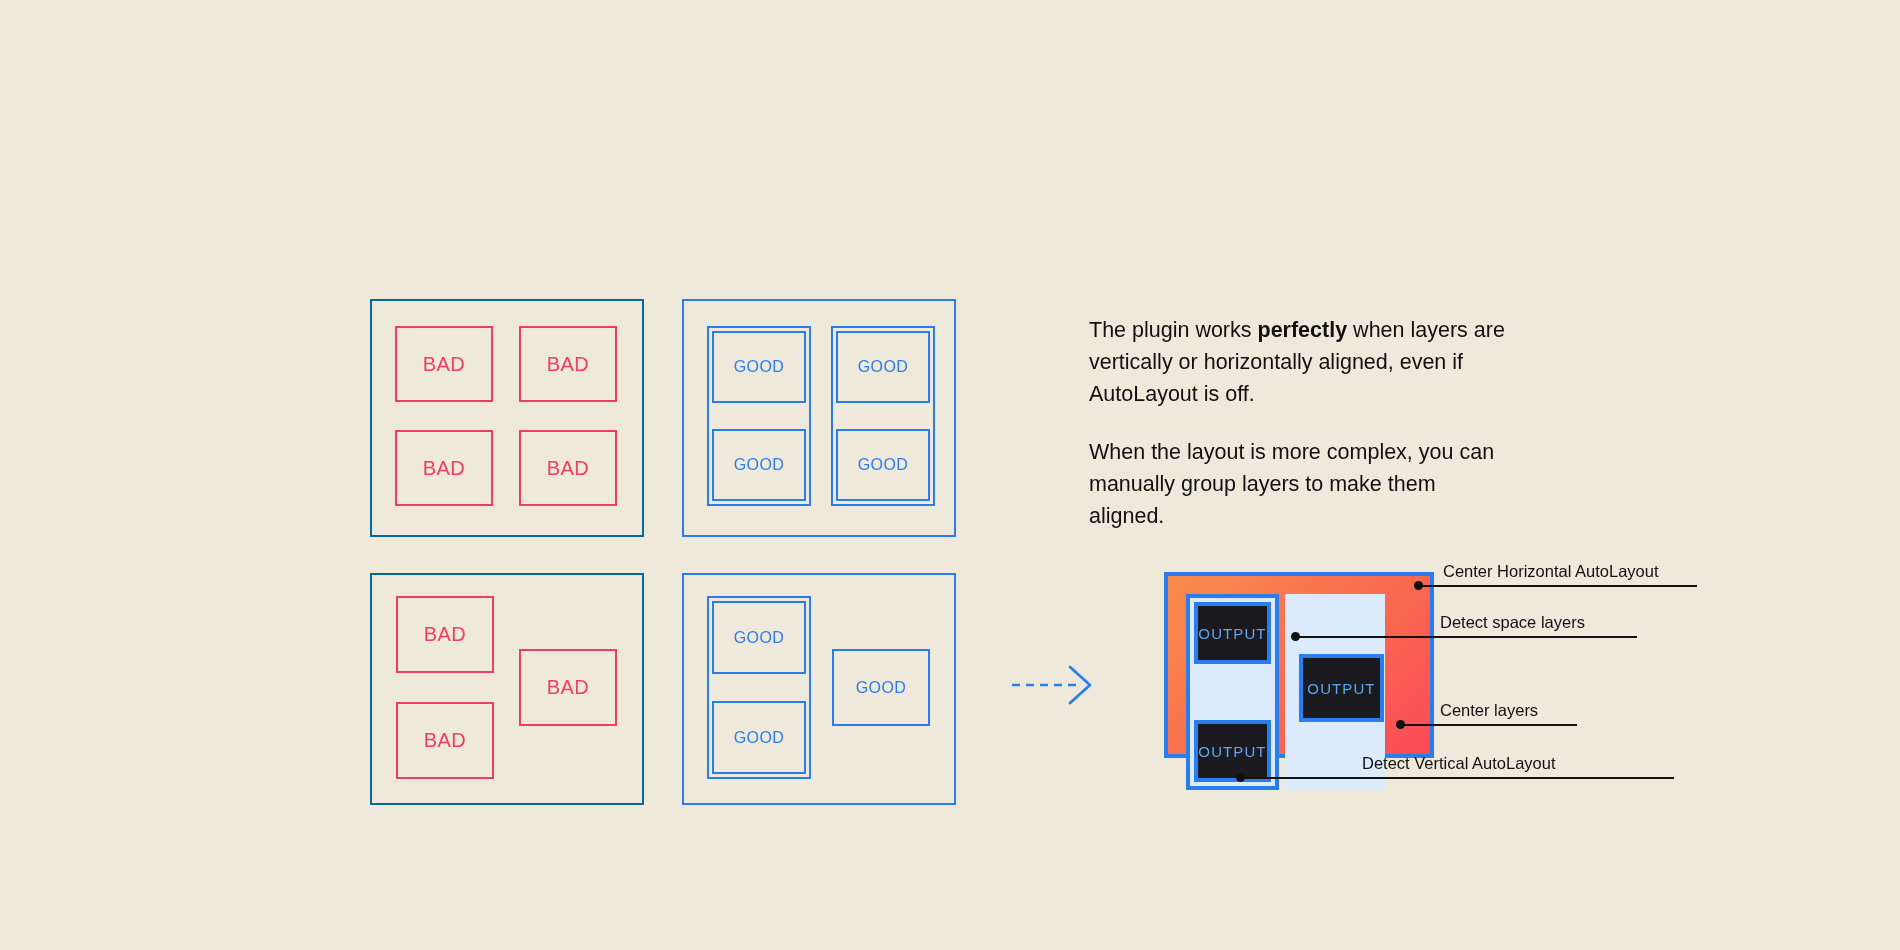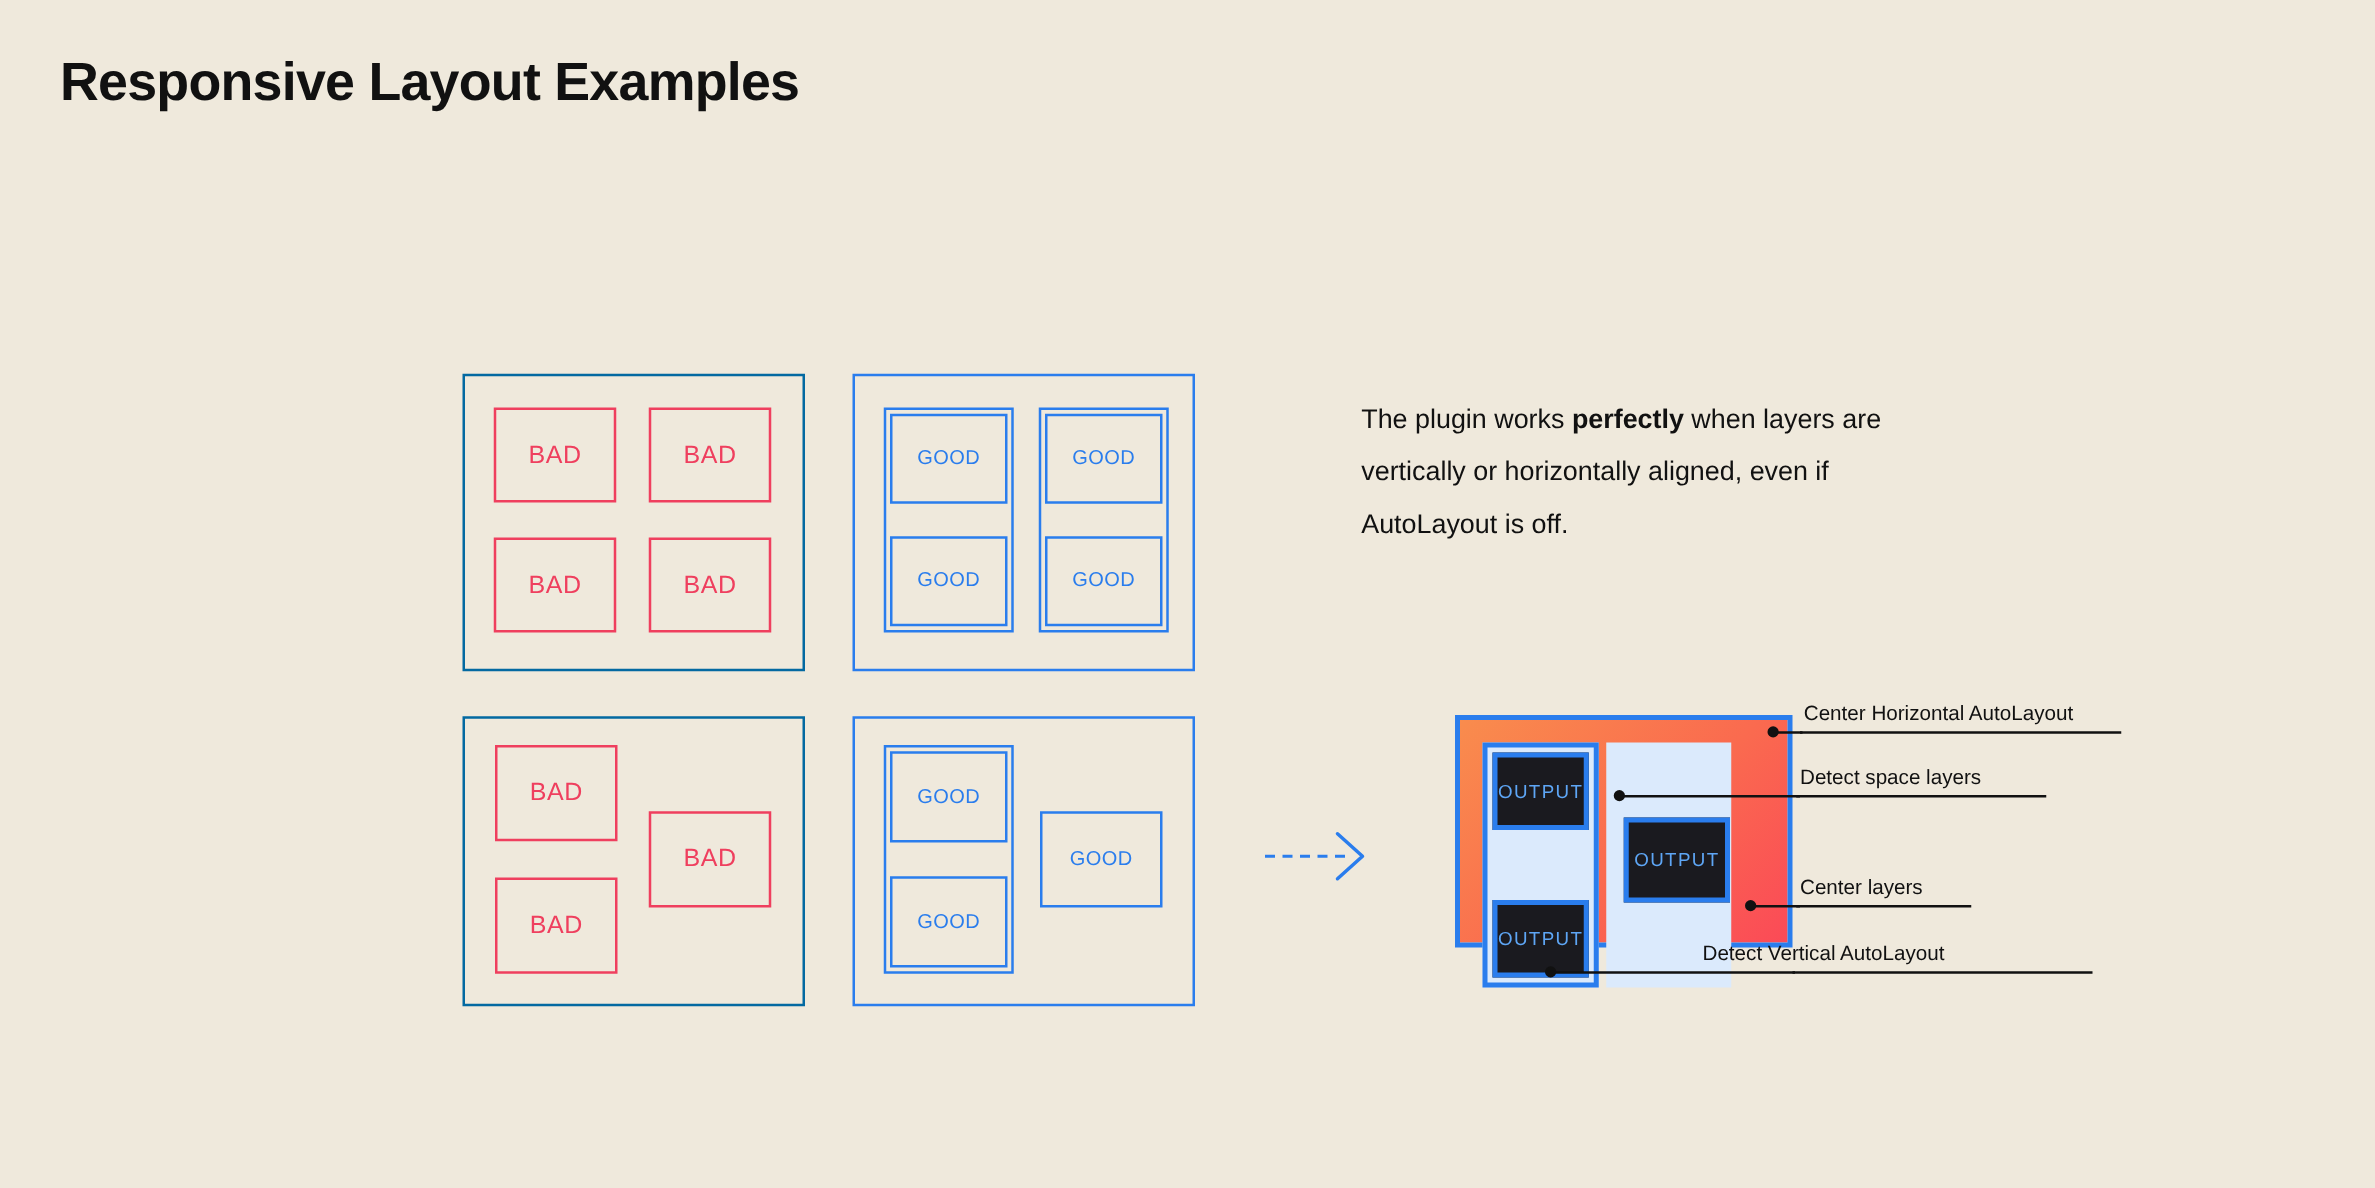--- a/index.html
+++ b/index.html
@@ -43,21 +43,21 @@
     color: #2a7ded; font-size: 16px; letter-spacing: 0.4px;
   }
   
   .good-group { position: absolute; border: 2px solid #2a7ded; }
 
   
   .copy {
     position: absolute;
     color: #111111;
     font-size: 21.5px;
-    line-height: 42px;
+    line-height: 32px;
     width: 420px;
   }
   .copy p + p { margin-top: 26px; }
   .copy b { font-weight: bold; }
 
   
   .arrow-wrap { position: absolute; }
 
   
   .res-outer {
@@ -98,21 +98,20 @@
   .anno-dot {
     position: absolute; width: 9px; height: 9px;
     border-radius: 50%; background: #111111;
   }
 </style>
 </head>
 <body>
 
 <div id="stage">
 
-  <div class="page-title">Responsive Layout Examples</div>
 
   <div class="panel frame-bad" style="left:370px; top:299px; width:274px; height:238px;">
 
     <div class="bad-box" style="left:23px; top:25px; width:98px; height:76px;">
       <span class="lbl">BAD</span>
     </div>
     <div class="bad-box" style="left:147px; top:25px; width:98px; height:76px;">
       <span class="lbl">BAD</span>
     </div>
     <div class="bad-box" style="left:23px; top:129px; width:98px; height:76px;">
@@ -165,20 +164,21 @@
       <span class="lbl">GOOD</span>
     </div>
 
     <div class="good-box" style="left:148px; top:74px; width:98px; height:77px;">
       <span class="lbl">GOOD</span>
     </div>
   </div>
 
   <div class="copy" style="left:1089px; top:314px;">
     <p><span>The plugin works </span><b>perfectly</b><span> when layers are vertically or horizontally aligned, even if AutoLayout is off.</span></p>
+    <p>When the layout is more complex, you can manually group layers to make them aligned.</p>
   </div>
 
   <div class="arrow-wrap" style="left:1010px; top:662px; width:100px; height:46px;">
     <svg width="100" height="46" viewBox="0 0 100 46">
       <line x1="2" y1="23" x2="70" y2="23" stroke="#2a7ded" stroke-width="2.4" stroke-dasharray="8 6"></line>
       <polyline points="60,5 80,23 60,41" fill="none" stroke="#2a7ded" stroke-width="2.8" stroke-linecap="round" stroke-linejoin="round"></polyline>
     </svg>
   </div>
 
   <div class="res-outer" style="left:1164px; top:572px; width:270px; height:186px;">

